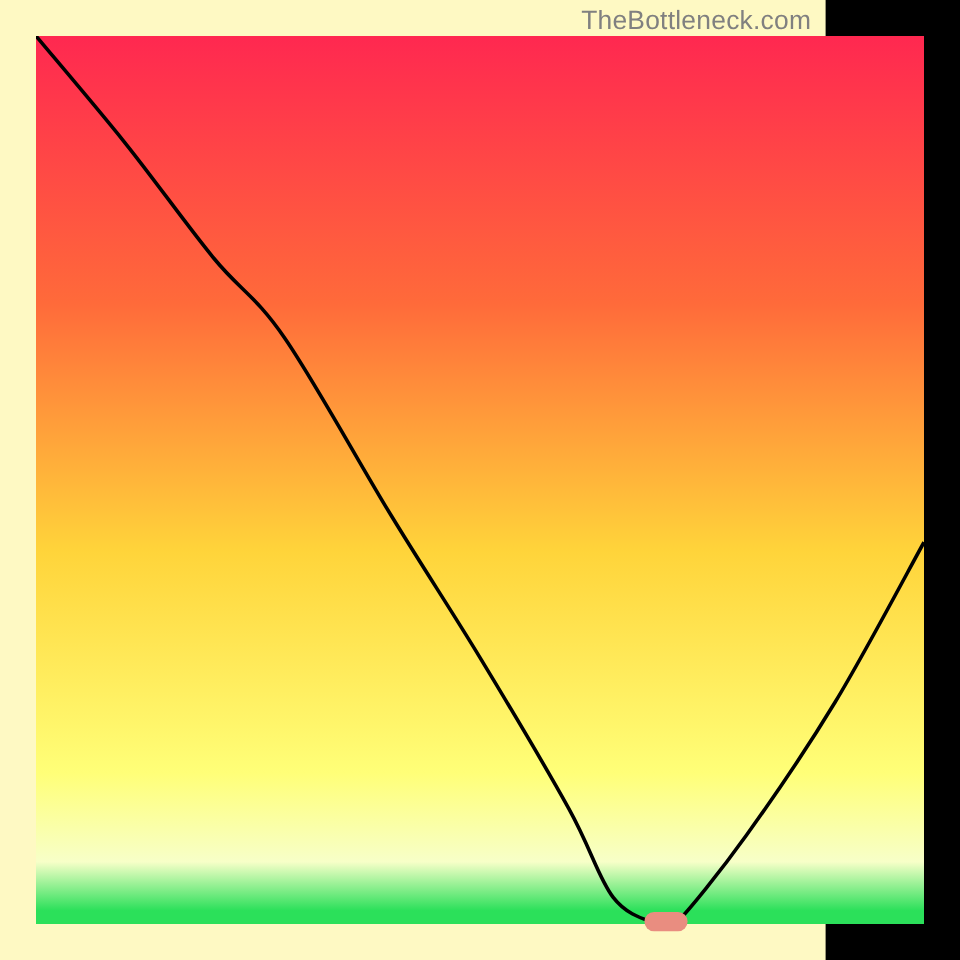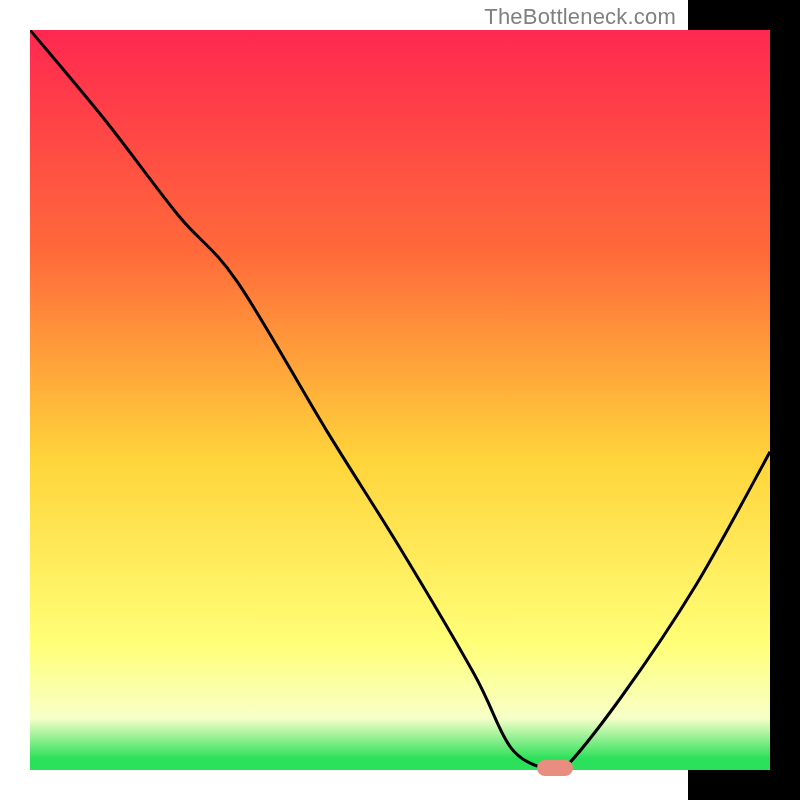--- a/index.html
+++ b/index.html
@@ -8,21 +8,21 @@
     width: 800px;
     height: 800px;
     background: #000;
     overflow: hidden;
     font-family: Arial, Helvetica, sans-serif;
   }
   .frame {
     position: relative;
     width: 688px;
     height: 800px;
-    background: #ffffff;
+    background: #fef9c3;
   }
   .watermark {
     position: absolute;
     top: 4px;
     right: 12px;
     color: #808080;
     font-size: 22px;
     font-weight: 500;
     z-index: 10;
     letter-spacing: 0.2px;

